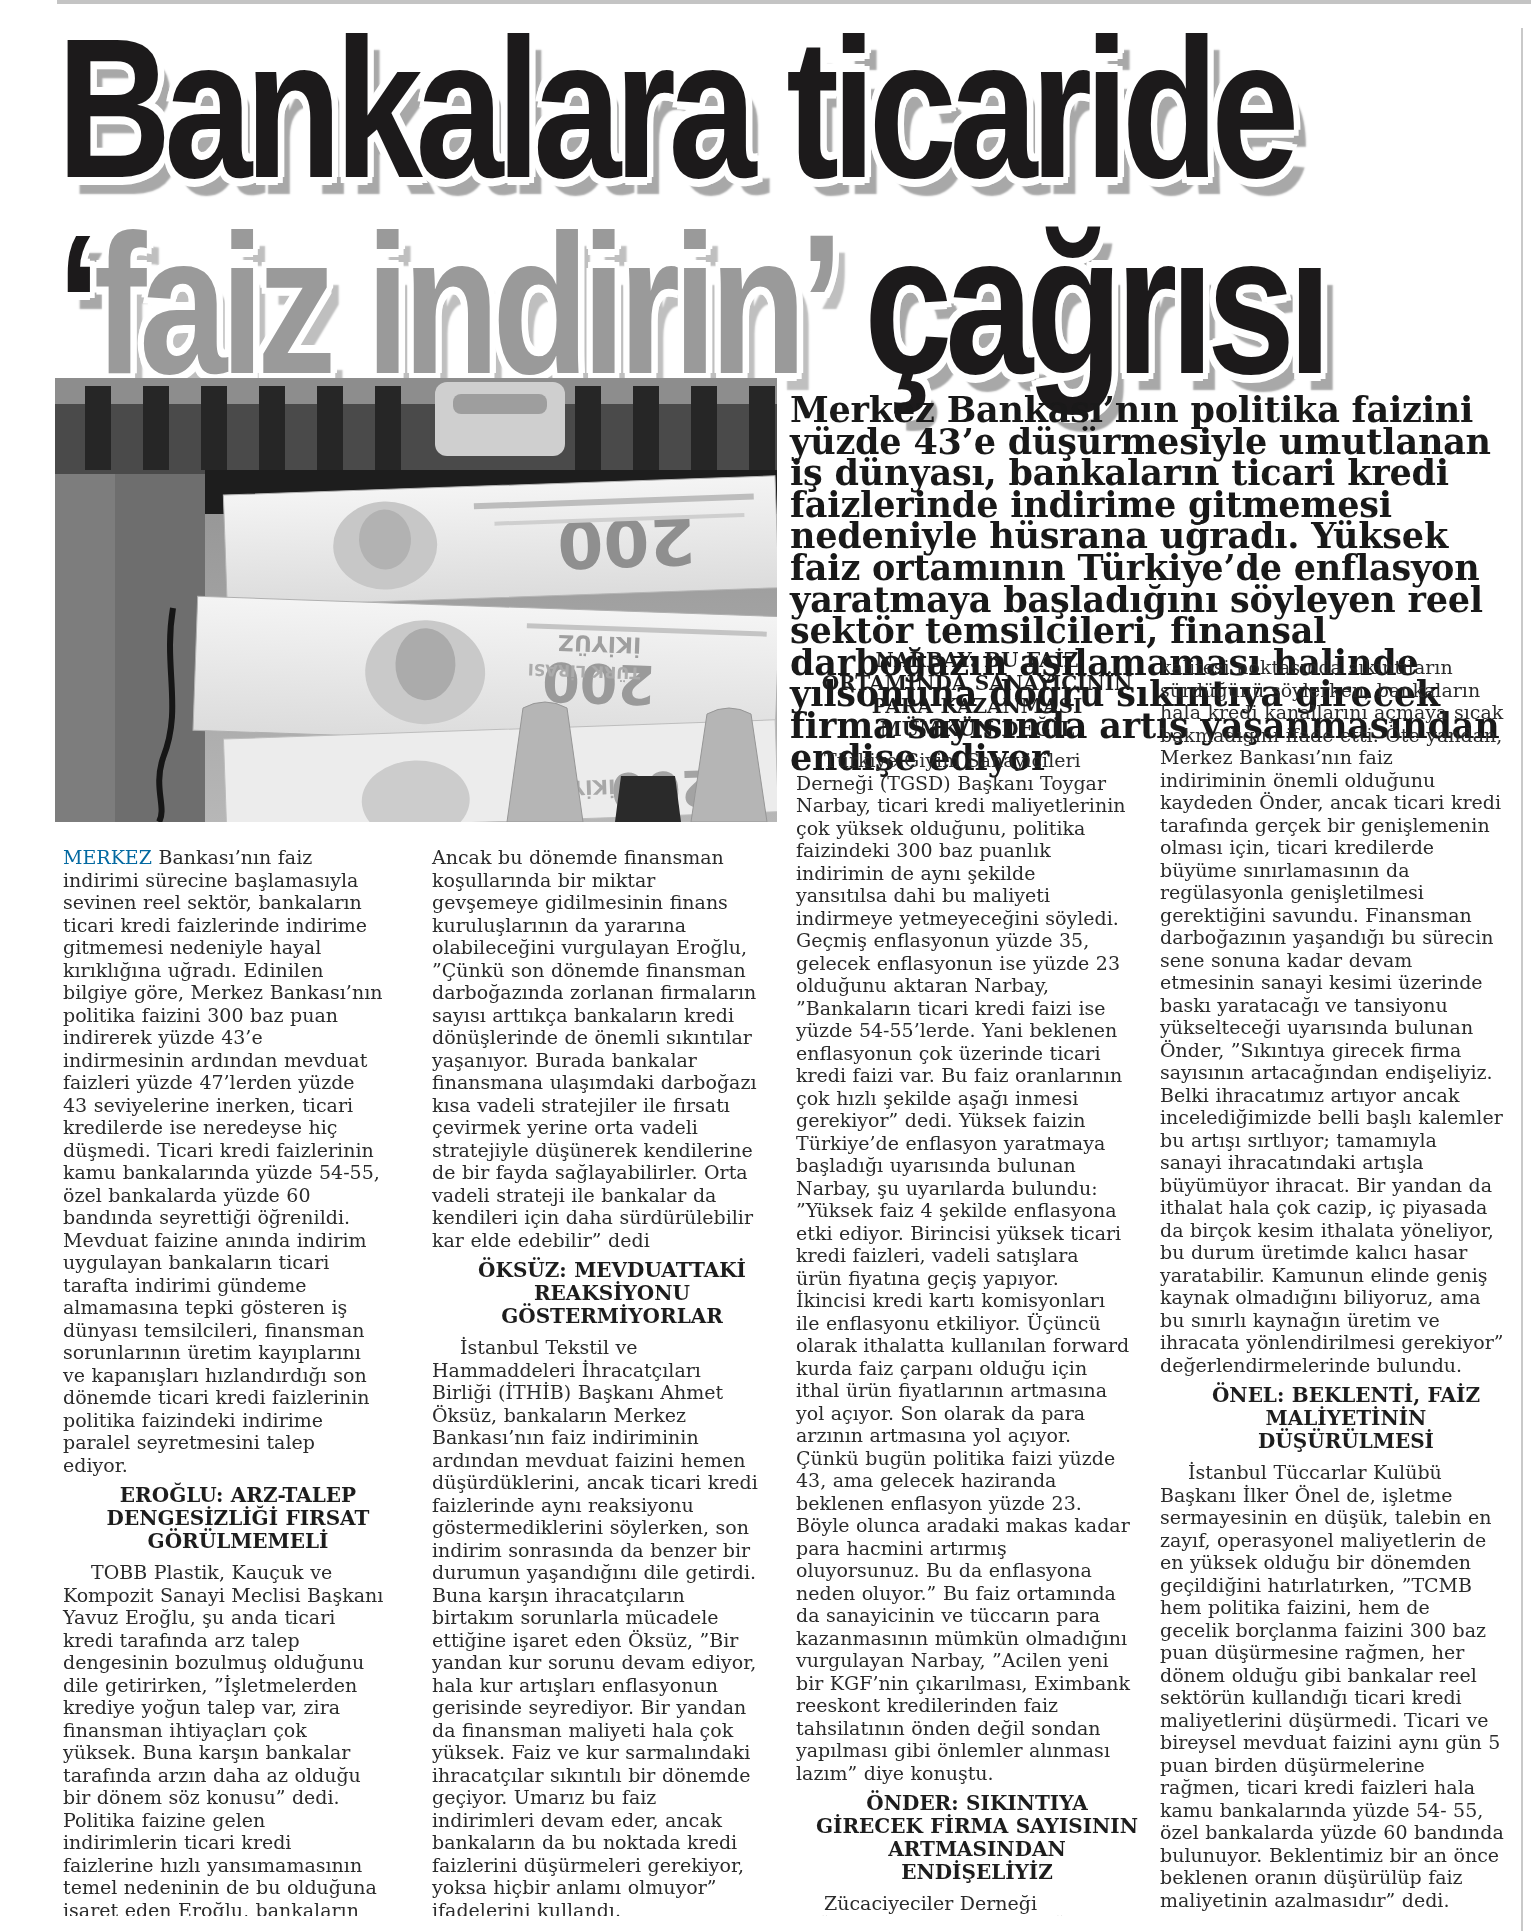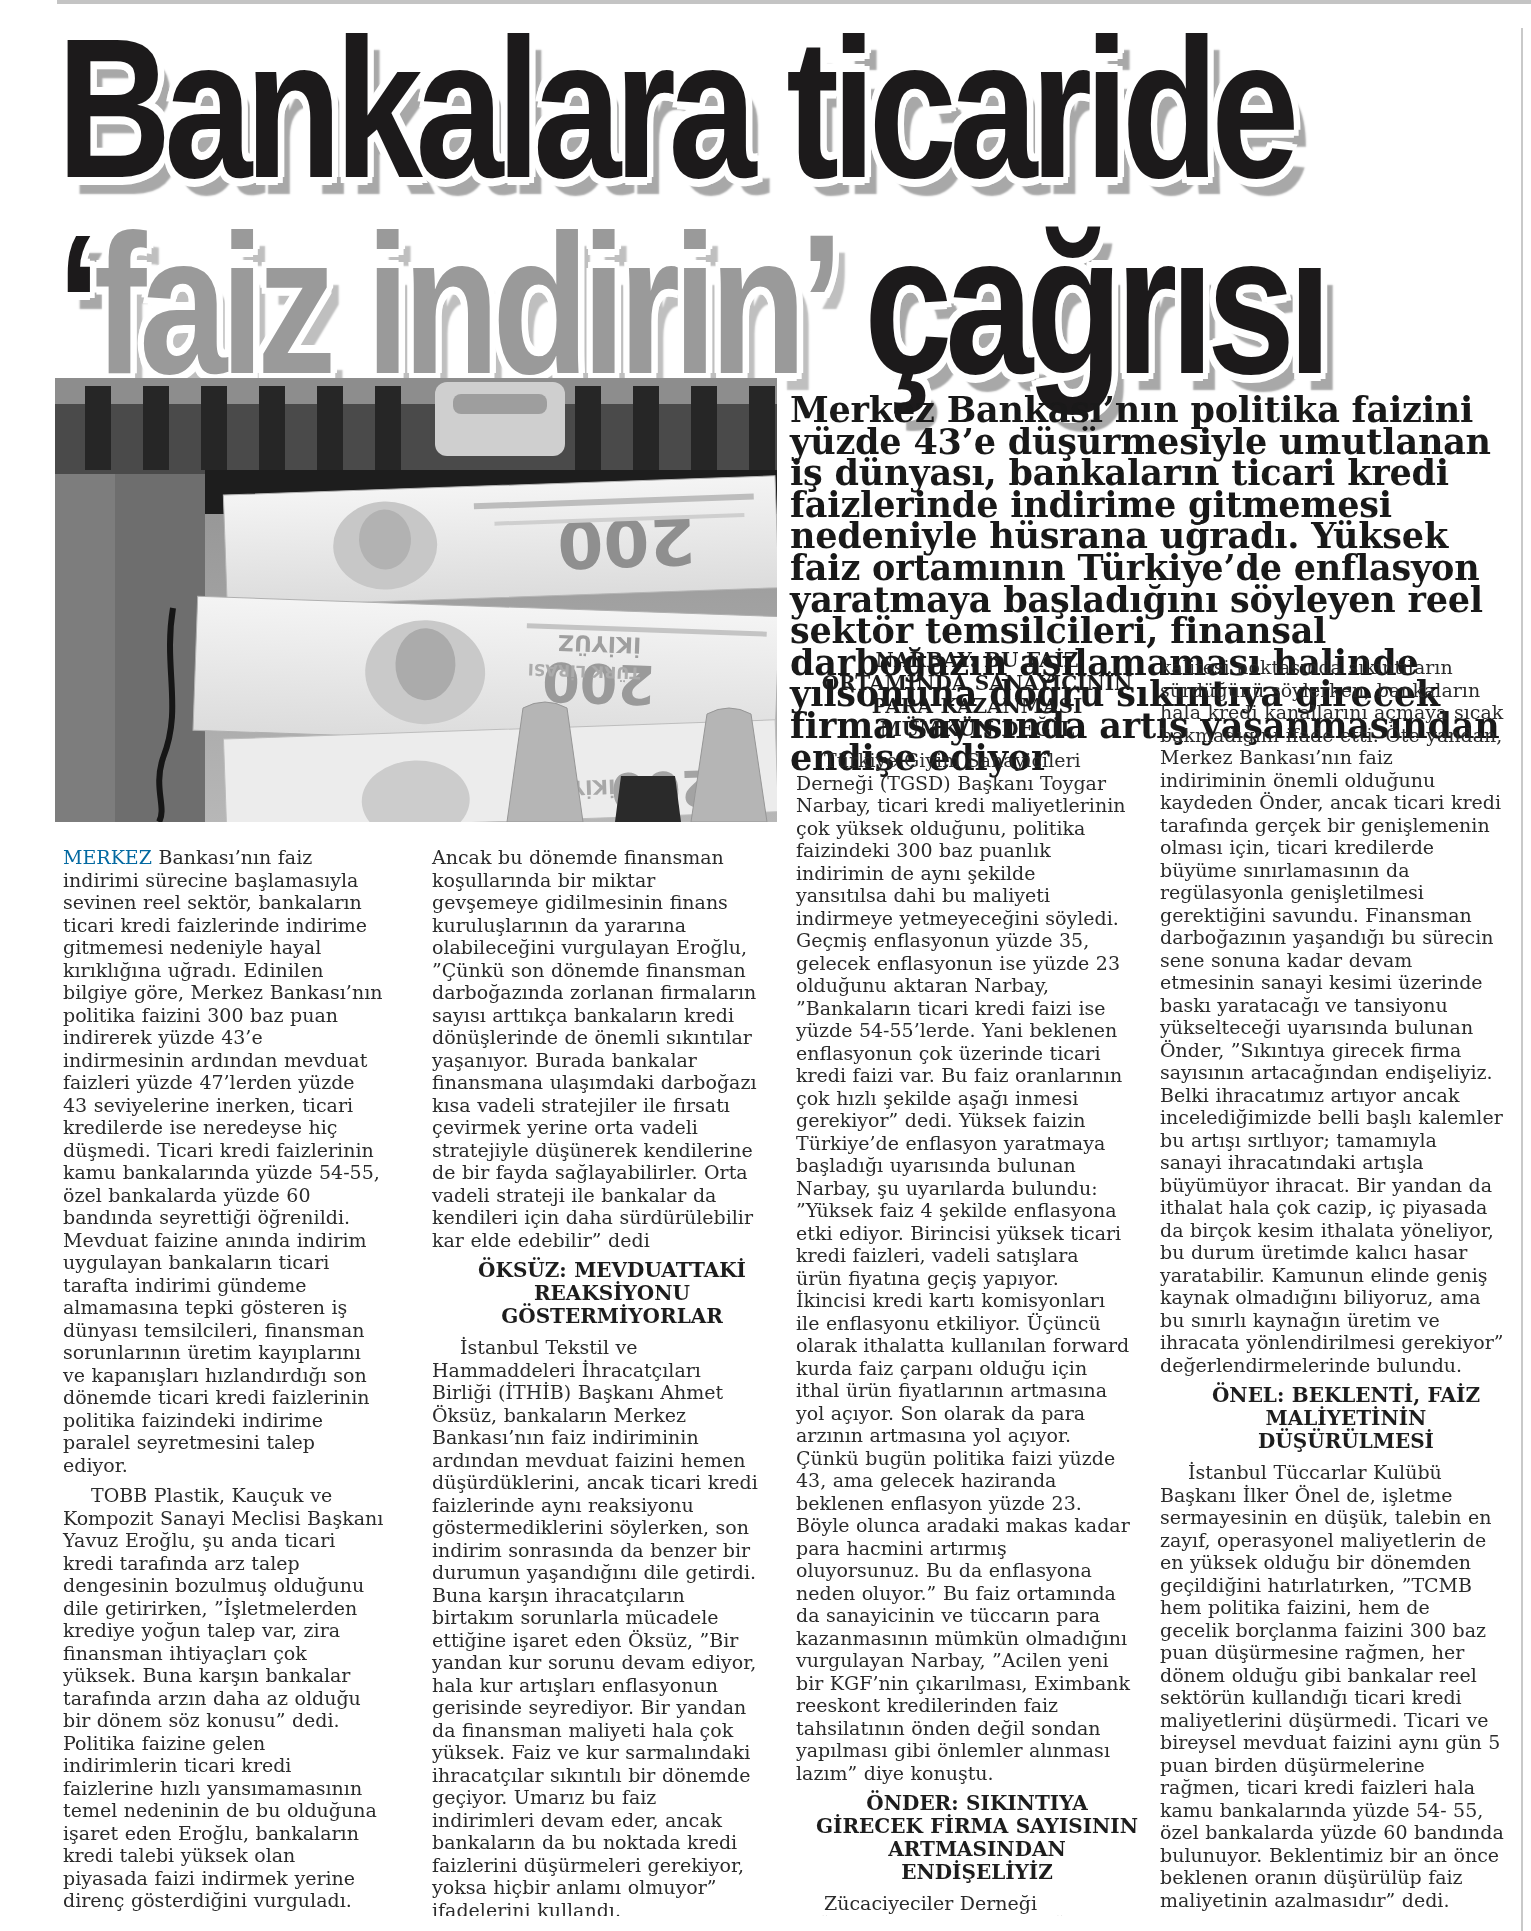--- a/index.html
+++ b/index.html
@@ -132,20 +132,21 @@
       <path d="M452 444 L468 330 Q490 318 512 330 L528 444 Z" fill="#b5b5b5" stroke="#969696"></path>
       <path d="M636 444 L652 336 Q674 324 696 336 L712 444 Z" fill="#b5b5b5" stroke="#969696"></path>
       <path d="M560 444 L566 398 L620 398 L626 444 Z" fill="#2a2a2a"></path>
     </svg>
   </div>
 
   <div class="intro">Merkez Bankası’nın politika faizini yüzde 43’e düşürmesiyle umutlanan iş dünyası, bankaların ticari kredi faizlerinde indirime gitmemesi nedeniyle hüsrana uğradı. Yüksek faiz ortamının Türkiye’de enflasyon yaratmaya başladığını söyleyen reel sektör temsilcileri, finansal darboğazın aşılamaması halinde yılsonuna doğru sıkıntıya girecek firma sayısında artış yaşanmasından endişe ediyor</div>
 
   <div class="col col-1">
       <p class="para lead"><span class="lead-word">MERKEZ</span> Bankası’nın faiz indirimi sürecine başlamasıyla sevinen reel sektör, bankaların ticari kredi faizlerinde indirime gitmemesi nedeniyle hayal kırıklığına uğradı. Edinilen bilgiye göre, Merkez Bankası’nın politika faizini 300 baz puan indirerek yüzde 43’e indirmesinin ardından mevduat faizleri yüzde 47’lerden yüzde 43 seviyelerine inerken, ticari kredilerde ise neredeyse hiç düşmedi. Ticari kredi faizlerinin kamu bankalarında yüzde 54-55, özel bankalarda yüzde 60 bandında seyrettiği öğrenildi. Mevduat faizine anında indirim uygulayan bankaların ticari tarafta indirimi gündeme almamasına tepki gösteren iş dünyası temsilcileri, finansman sorunlarının üretim kayıplarını ve kapanışları hızlandırdığı son dönemde ticari kredi faizlerinin politika faizindeki indirime paralel seyretmesini talep ediyor.</p>
+      <p class="subhead">EROĞLU: ARZ-TALEP DENGESİZLİĞİ FIRSAT GÖRÜLMEMELİ</p>
       <p class="para">TOBB Plastik, Kauçuk ve Kompozit Sanayi Meclisi Başkanı Yavuz Eroğlu, şu anda ticari kredi tarafında arz talep dengesinin bozulmuş olduğunu dile getirirken, ”İşletmelerden krediye yoğun talep var, zira finansman ihtiyaçları çok yüksek. Buna karşın bankalar tarafında arzın daha az olduğu bir dönem söz konusu” dedi. Politika faizine gelen indirimlerin ticari kredi faizlerine hızlı yansımamasının temel nedeninin de bu olduğuna işaret eden Eroğlu, bankaların kredi talebi yüksek olan piyasada faizi indirmek yerine direnç gösterdiğini vurguladı.</p>
     </div>
   <div class="col col-2">
       <p class="para noindent">Ancak bu dönemde finansman koşullarında bir miktar gevşemeye gidilmesinin finans kuruluşlarının da yararına olabileceğini vurgulayan Eroğlu, ”Çünkü son dönemde finansman darboğazında zorlanan firmaların sayısı arttıkça bankaların kredi dönüşlerinde de önemli sıkıntılar yaşanıyor. Burada bankalar finansmana ulaşımdaki darboğazı kısa vadeli stratejiler ile fırsatı çevirmek yerine orta vadeli stratejiyle düşünerek kendilerine de bir fayda sağlayabilirler. Orta vadeli strateji ile bankalar da kendileri için daha sürdürülebilir kar elde edebilir” dedi</p>
       <p class="subhead">ÖKSÜZ: MEVDUATTAKİ REAKSİYONU GÖSTERMİYORLAR</p>
       <p class="para">İstanbul Tekstil ve Hammaddeleri İhracatçıları Birliği (İTHİB) Başkanı Ahmet Öksüz, bankaların Merkez Bankası’nın faiz indiriminin ardından mevduat faizini hemen düşürdüklerini, ancak ticari kredi faizlerinde aynı reaksiyonu göstermediklerini söylerken, son indirim sonrasında da benzer bir durumun yaşandığını dile getirdi. Buna karşın ihracatçıların birtakım sorunlarla mücadele ettiğine işaret eden Öksüz, ”Bir yandan kur sorunu devam ediyor, hala kur artışları enflasyonun gerisinde seyrediyor. Bir yandan da finansman maliyeti hala çok yüksek. Faiz ve kur sarmalındaki ihracatçılar sıkıntılı bir dönemde geçiyor. Umarız bu faiz indirimleri devam eder, ancak bankaların da bu noktada kredi faizlerini düşürmeleri gerekiyor, yoksa hiçbir anlamı olmuyor” ifadelerini kullandı.</p>
     </div>
   <div class="col col-3">
       <p class="subhead">NARBAY: BU FAİZ ORTAMINDA SANAYİCİNİN PARA KAZANMASI MÜMKÜN DEĞİL</p>
       <p class="para">Türkiye Giyim Sanayicileri Derneği (TGSD) Başkanı Toygar Narbay, ticari kredi maliyetlerinin çok yüksek olduğunu, politika faizindeki 300 baz puanlık indirimin de aynı şekilde yansıtılsa dahi bu maliyeti indirmeye yetmeyeceğini söyledi. Geçmiş enflasyonun yüzde 35, gelecek enflasyonun ise yüzde 23 olduğunu aktaran Narbay, ”Bankaların ticari kredi faizi ise yüzde 54-55’lerde. Yani beklenen enflasyonun çok üzerinde ticari kredi faizi var. Bu faiz oranlarının çok hızlı şekilde aşağı inmesi gerekiyor” dedi. Yüksek faizin Türkiye’de enflasyon yaratmaya başladığı uyarısında bulunan Narbay, şu uyarılarda bulundu: ”Yüksek faiz 4 şekilde enflasyona etki ediyor. Birincisi yüksek ticari kredi faizleri, vadeli satışlara ürün fiyatına geçiş yapıyor. İkincisi kredi kartı komisyonları ile enflasyonu etkiliyor. Üçüncü olarak ithalatta kullanılan forward kurda faiz çarpanı olduğu için ithal ürün fiyatlarının artmasına yol açıyor. Son olarak da para arzının artmasına yol açıyor. Çünkü bugün politika faizi yüzde 43, ama gelecek haziranda beklenen enflasyon yüzde 23. Böyle olunca aradaki makas kadar para hacmini artırmış oluyorsunuz. Bu da enflasyona neden oluyor.” Bu faiz ortamında da sanayicinin ve tüccarın para kazanmasının mümkün olmadığını vurgulayan Narbay, ”Acilen yeni bir KGF’nin çıkarılması, Eximbank reeskont kredilerinden faiz tahsilatının önden değil sondan yapılması gibi önlemler alınması lazım” diye konuştu.</p>

